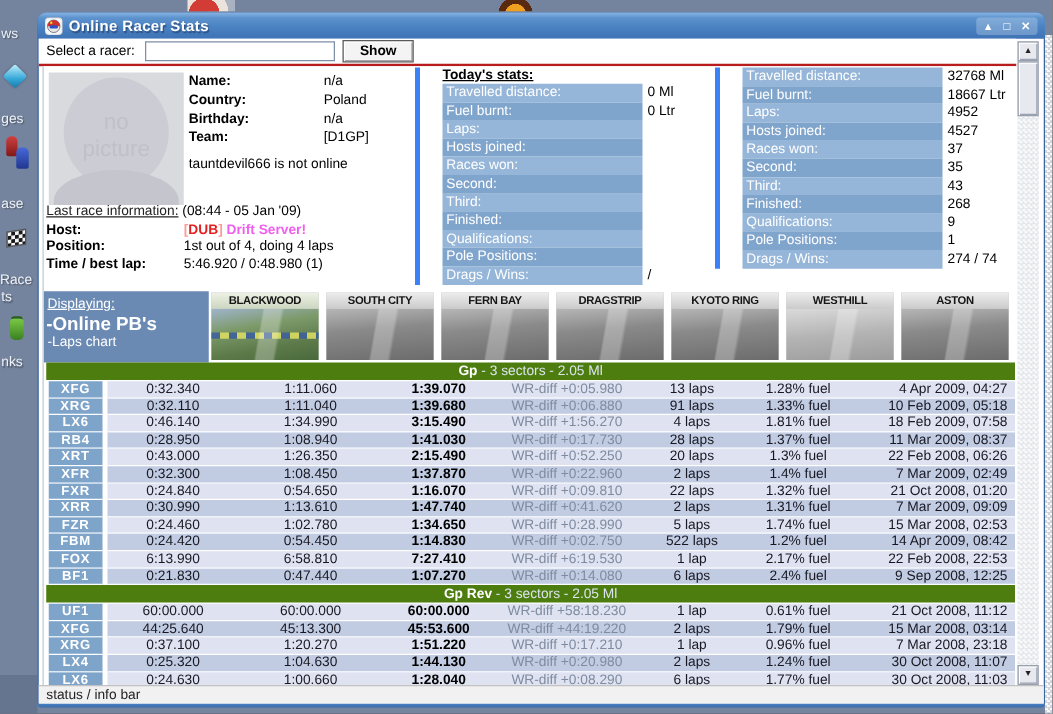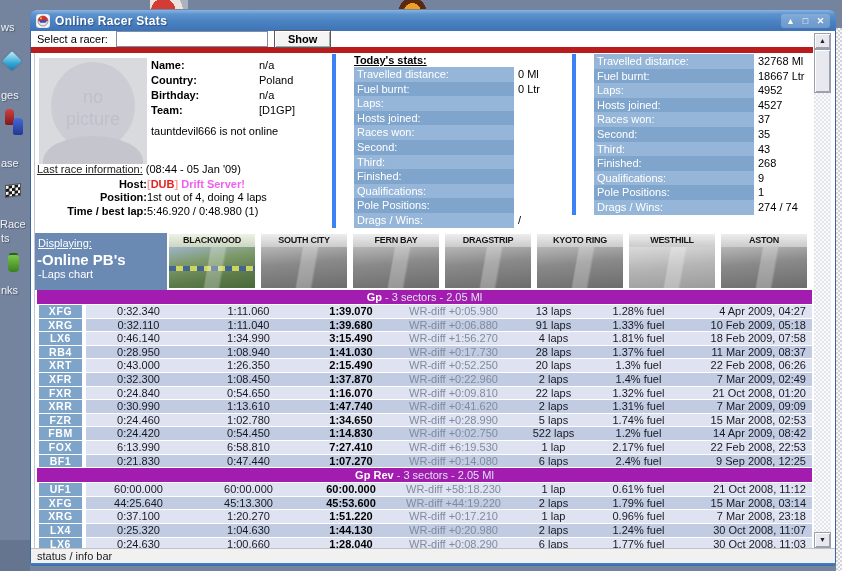--- a/index.html
+++ b/index.html
@@ -42,21 +42,21 @@
     display:flex;align-items:center;padding:0 6px;}
   .app-icon-box{width:14px;height:14px;border-radius:3px;background:#f6f8fa;margin-right:5px;
     box-shadow:inset 0 0 1px #667;display:flex;align-items:center;justify-content:center;}
   .title-text{color:#fff;font-weight:bold;font-size:12px;letter-spacing:.3px;
     text-shadow:1px 1px 1px rgba(20,40,80,.55);}
   .controls{margin-left:auto;display:flex;gap:2px;background:rgba(225,236,248,.28);
     border-radius:3px;padding:1px 3px;}
   .ctrl{width:13px;height:12px;color:#fff;font-size:9px;line-height:12px;text-align:center;font-weight:bold;}
 
   .toolbar{position:absolute;left:0;top:20px;width:782px;height:22px;background:#fff;
-    border-bottom:6px solid #b91c1c;display:flex;align-items:center;padding-left:6px;font-size:11px;color:#000;}
+    border-bottom:2px solid #b91c1c;display:flex;align-items:center;padding-left:6px;font-size:11px;color:#000;}
   .racer-input{margin-left:8px;width:152px;height:16px;border:1px solid #7f8fa5;font-size:11px;
     padding:0 2px;font-family:inherit;}
   .show-btn{margin-left:6px;height:18px;padding:0 13px;background:#f4f4f4;border:1px solid #5a5a5a;
     box-shadow:inset 1px 1px 0 #fff,inset -1px -1px 0 #a8a8a8;font-weight:bold;font-size:11px;font-family:inherit;}
 
   .content{position:absolute;left:3px;top:42px;width:779px;height:495px;background:#fff;
     overflow:hidden;border-left:1px solid #c4c8d0;}
 
   
   .photo{position:absolute;left:4px;top:5px;width:108px;height:106px;background:#d9dade;overflow:hidden;}
@@ -68,21 +68,21 @@
     line-height:22px;color:#bfc1c9;z-index:2;}
   .profile-fields{position:absolute;left:116px;top:4px;font-size:11px;color:#000;}
   .pf-row{display:flex;height:15px;align-items:center;}
   .pf-label{width:108px;font-weight:bold;}
   .profile-status{position:absolute;left:116px;top:72px;font-size:11px;color:#000;}
 
   
   .last-race{position:absolute;left:2px;top:110px;font-size:11px;color:#000;}
   .lr-heading{height:14px;}
   .lr-link{text-decoration:underline;color:#222;}
-  .lr-row{display:flex;height:13.6px;align-items:center;text-align:right;}
+  .lr-row{display:flex;height:13.6px;align-items:center;}
   .lr-label{font-weight:bold;width:110px;}
 
   
   .stats-panel{position:absolute;top:1px;width:238px;font-size:11px;border-left:4px solid #3b82f6;padding-left:18px;}
   .panel-today{left:297px;} .panel-total{left:537px;}
   .stats-heading{font-weight:bold;text-decoration:underline;height:13px;color:#000;}
   .stat-row{display:flex;height:14.6px;}
   .stat-label{width:160px;color:#fff;padding-left:3px;line-height:14.6px;overflow:hidden;}
   .stat-row:nth-child(odd) .stat-label{background:#95b6d8;}
   .stat-row:nth-child(even) .stat-label{background:#80a5cd;}
@@ -102,21 +102,21 @@
   .thumb-scene::after{content:"";position:absolute;inset:0;
     background:linear-gradient(100deg,transparent 44%,rgba(255,255,255,.28) 46% 60%,transparent 63%);}
   .thumb.faded .thumb-scene{background:linear-gradient(175deg,#dadada 0%,#b4b4b4 50%,#9c9c9c 100%);}
   .thumb.selected .thumb-label{background:linear-gradient(#eef2e6,#ccd6c0);}
   .thumb.selected .thumb-scene{background:linear-gradient(170deg,#9fb4cc 0%,#7d9a6a 35%,#5d7a4a 70%,#4a6a3c 100%);}
   .thumb.selected .thumb-scene::before{content:"";position:absolute;top:46%;height:5px;left:0;right:0;opacity:.85;
     background:repeating-linear-gradient(90deg,#3a5ea0 0 7px,#e0e060 7px 14px);}
 
   
   .pb-tables{position:absolute;left:2px;top:237px;width:775px;}
-  .sec-header{height:14px;background:#a21caf;color:#fff;text-align:center;font-size:11px;
+  .sec-header{height:14px;background:#4d7c0f;color:#fff;text-align:center;font-size:11px;
     line-height:14px;margin-bottom:1px;}
   .sec-bold{font-weight:bold;}
   .sec-rest{color:#dce4ee;}
   .trow{display:flex;height:13.6px;font-size:11px;}
   .c0{width:43px;margin-left:2px;background:#7ea4ca;border-bottom:1px solid #fff;color:#fff;
     font-weight:bold;text-align:center;font-size:10.5px;line-height:13px;letter-spacing:.6px;}
   .rest{flex:1;margin-left:4px;display:flex;border-bottom:1px solid #fff;background:#dfe3f1;
     line-height:13px;color:#181822;}
   .trow.alt .rest{background:#c1cce3;}
   .rest span{display:block;text-align:center;}

